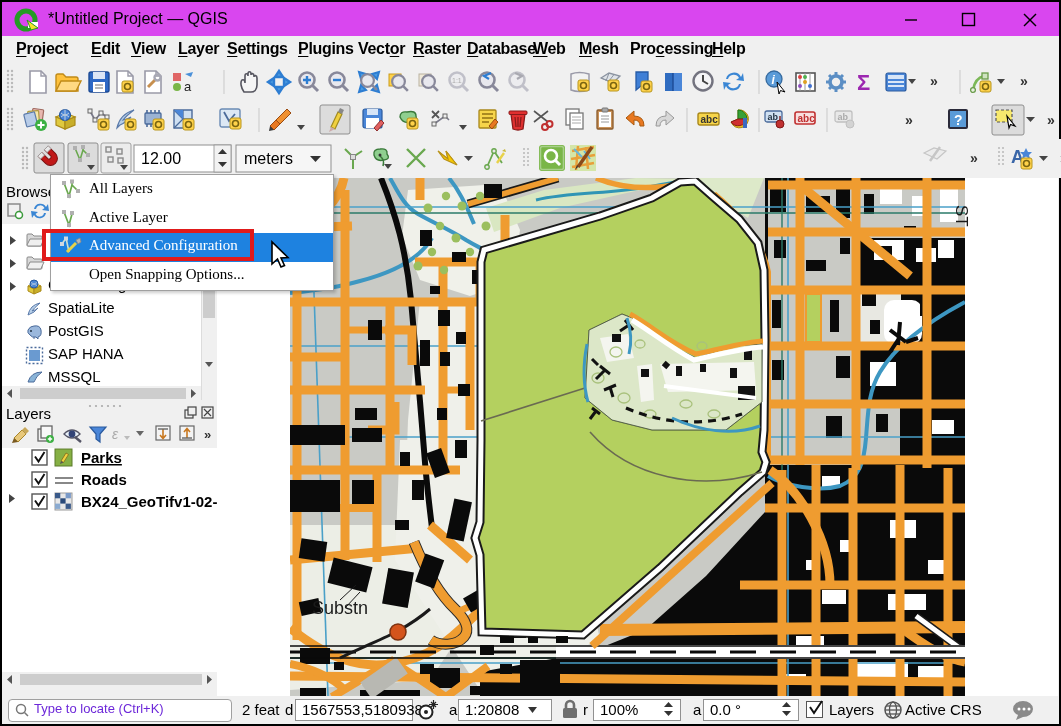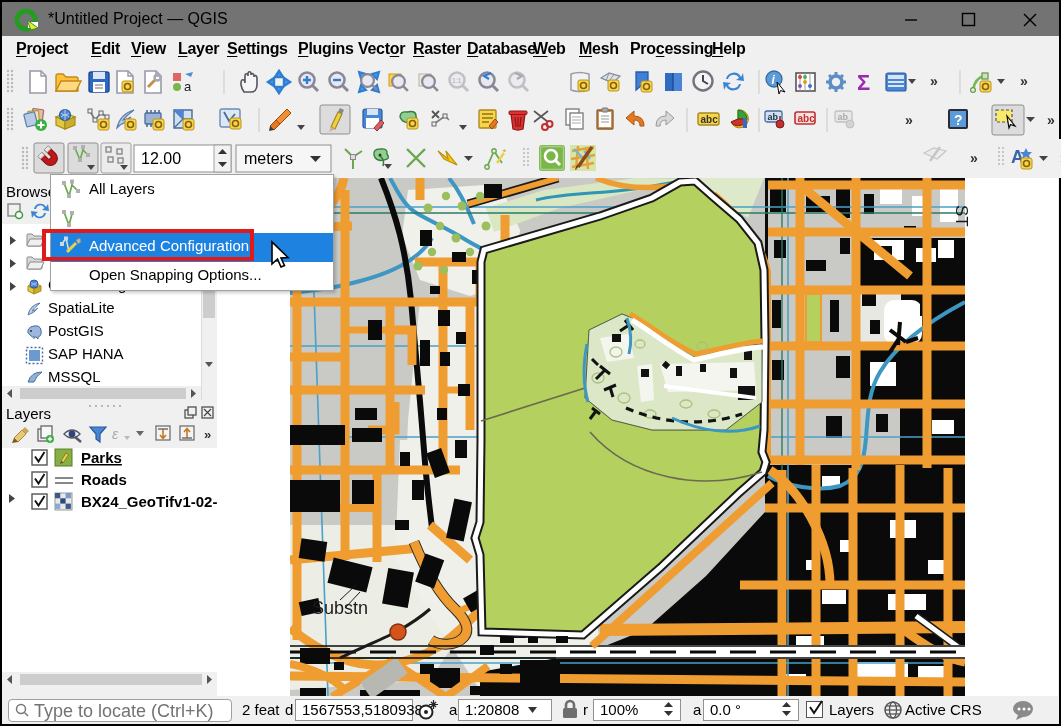--- a/index.html
+++ b/index.html
@@ -1,19 +1,19 @@
 <!DOCTYPE html>
 <html><head><meta charset="utf-8">
 <style>
 html,body{margin:0;padding:0;}
 body{width:1061px;height:726px;position:relative;font-family:"Liberation Sans",sans-serif;background:#fff;overflow:hidden;}
 .win{position:absolute;left:0;top:0;width:1057px;height:722px;border:2px solid #000;background:#f0f0f0;}
 .abs{position:absolute;}
 
-.titlebar{position:absolute;left:2px;top:2px;width:1057px;height:34px;background:#737373;}
+.titlebar{position:absolute;left:2px;top:2px;width:1057px;height:34px;background:#d946ef;}
 .title-text{position:absolute;left:46px;top:8px;font-size:16px;color:#000;}
 
 .menubar{position:absolute;left:2px;top:36px;width:1057px;height:28px;background:#f0f0f0;font-size:16px;color:#000;letter-spacing:-0.3px;}
 .menubar span{position:absolute;top:4px;font-weight:bold;}
 .menubar u{text-decoration:underline;text-underline-offset:2px;}
 
 .tb{position:absolute;left:2px;background:#f0f0f0;width:1057px;}
 #tb1{top:64px;height:37px;}
 #tb2{top:101px;height:38px;}
 #tb3{top:139px;height:39px;padding-left:15px;}
@@ -21,21 +21,21 @@
 .dock{position:absolute;left:2px;top:178px;width:215px;height:518px;background:#f0f0f0;}
 .panel-title{font-size:15px;color:#000;}
 .tree{background:#fff;position:absolute;}
 .sbar{position:absolute;background:#f0f0f0;}
 .sthumb{position:absolute;background:#cdcdcd;}
 
 .statusbar{position:absolute;left:2px;top:696px;width:1057px;height:28px;background:#f0f0f0;font-size:15px;color:#000;}
 .box{position:absolute;background:#fff;border:1px solid #919191;}
 
 .popup{position:absolute;left:50px;top:174px;width:282px;height:115px;background:#fff;border:1px solid #a0a0a0;box-shadow:2px 2px 3px rgba(0,0,0,.2);z-index:50;}
-.pitem{position:absolute;left:0;width:282px;height:29px;font-size:15px;color:#000;}
+.pitem{position:absolute;left:0;width:282px;height:29px;font-size:15px;color:#000;font-family:Liberation Serif, serif;}
 .pitem .txt{position:absolute;left:38px;top:4px;}
 .hl{background:#1e82e0;color:#fff;}
 .redrect{position:absolute;left:42px;top:229px;width:204px;height:24px;border:4px solid #e01a1a;z-index:60;}
 svg text{font-family:"Liberation Sans",sans-serif;}
 </style></head>
 <body>
 <div class="win"></div>
 <div class="titlebar">
   <svg class="abs" style="left:12px;top:5px" width="26" height="26" viewBox="0 0 26 26">
     <circle cx="12" cy="13" r="9" fill="none" stroke="#259b24" stroke-width="5"></circle>
@@ -1073,21 +1073,21 @@
 <path d="M340,600 L356,585 M360,592 L345,608" stroke="#1a1a1a" stroke-width="1" fill="none"></path>
 </g>
 </svg>
 </div>
 <div class="statusbar" id="status">
 <div class="abs" style="left:6px;top:3px;width:222px;height:21px;background:#fff;border:1px solid #a0a0a0;border-radius:4px"></div>
 <svg class="abs" style="left:12px;top:6px" width="16" height="16">
       <circle cx="7" cy="7" r="4.5" fill="none" stroke="#777" stroke-width="1.5"></circle>
       <line x1="10.5" y1="10.5" x2="14" y2="14" stroke="#777" stroke-width="1.5"></line>
     </svg>
-<div class="abs" style="left:32px;top:5px;color:#737373;font-size:18px">Type to locate (Ctrl+K)</div>
+<div class="abs" style="left:32px;top:5px;color:#6d28d9;font-size:13px">Type to locate (Ctrl+K)</div>
 <div class="abs" style="left:240px;top:5px">2 feat</div>
 <div class="abs" style="left:283px;top:5px">d</div>
 <div class="abs box" style="left:293px;top:3px;width:116px;height:20px"></div>
 <div class="abs" style="left:300px;top:5px">1567553,5180938</div>
 <svg class="abs" style="left:414px;top:3px" width="22" height="22" viewBox="0 0 22 22">
       <circle cx="10" cy="13" r="6.5" fill="#fff" stroke="#222" stroke-width="2"></circle>
       <circle cx="10" cy="13" r="2" fill="#222"></circle>
       <path d="M15 8 L20 3 M15 3 L20 8 M17.5 1 L17.5 10 M13 5.5 L22 5.5" stroke="#222" stroke-width="1.2"></path>
     </svg>
 <div class="abs" style="left:447px;top:5px">a</div>
@@ -1130,20 +1130,23 @@
 <svg class="abs" style="left:1008px;top:3px" width="26" height="24" viewBox="0 0 26 24">
       <path d="M3 10 A10 8 0 1 1 13 18 L6 21 L8 16 A10 8 0 0 1 3 10 Z" fill="#8a8a8a"></path>
       <circle cx="9" cy="10" r="1.5" fill="#fff"></circle>
       <circle cx="14" cy="10" r="1.5" fill="#fff"></circle>
       <circle cx="19" cy="10" r="1.5" fill="#fff"></circle>
     </svg>
 </div>
 <div class="popup">
   <div class="pitem" style="top:1px">
       <span class="txt">All Layers</span>
+    </div>
+  <div class="pitem" style="top:30px">
+      <span class="txt">Active Layer</span>
     </div>
   <div class="pitem hl" style="top:58px">
       <span class="txt">Advanced Configuration</span>
     </div>
   <div class="pitem" style="top:87px">
       <span class="txt" style="left:38px">Open Snapping Options...</span>
     </div>
   <svg class="abs" style="left:8px;top:4px" width="24" height="22" viewBox="0 0 24 22">
       <path d="M5 4 L10 17 L13 6 M13 6 L19 12 M13 6 L13 2" fill="none" stroke="#6aa84f" stroke-width="1.7"></path>
       <g fill="#b0b0b0">

